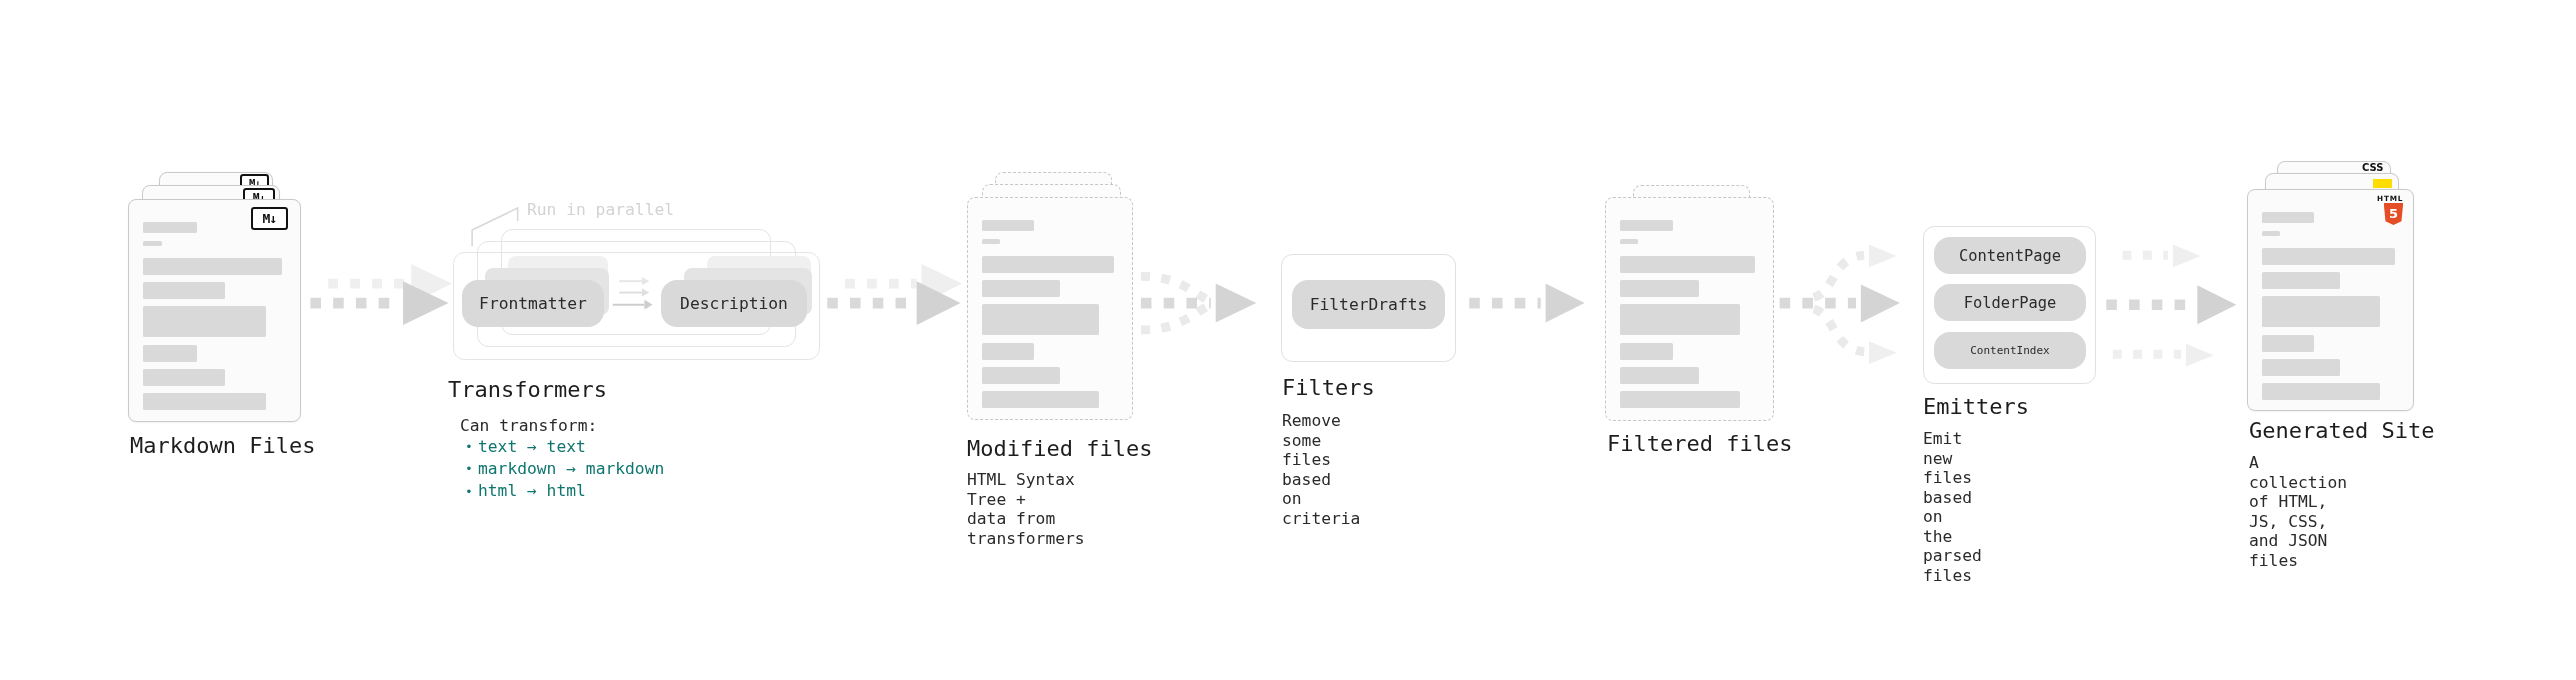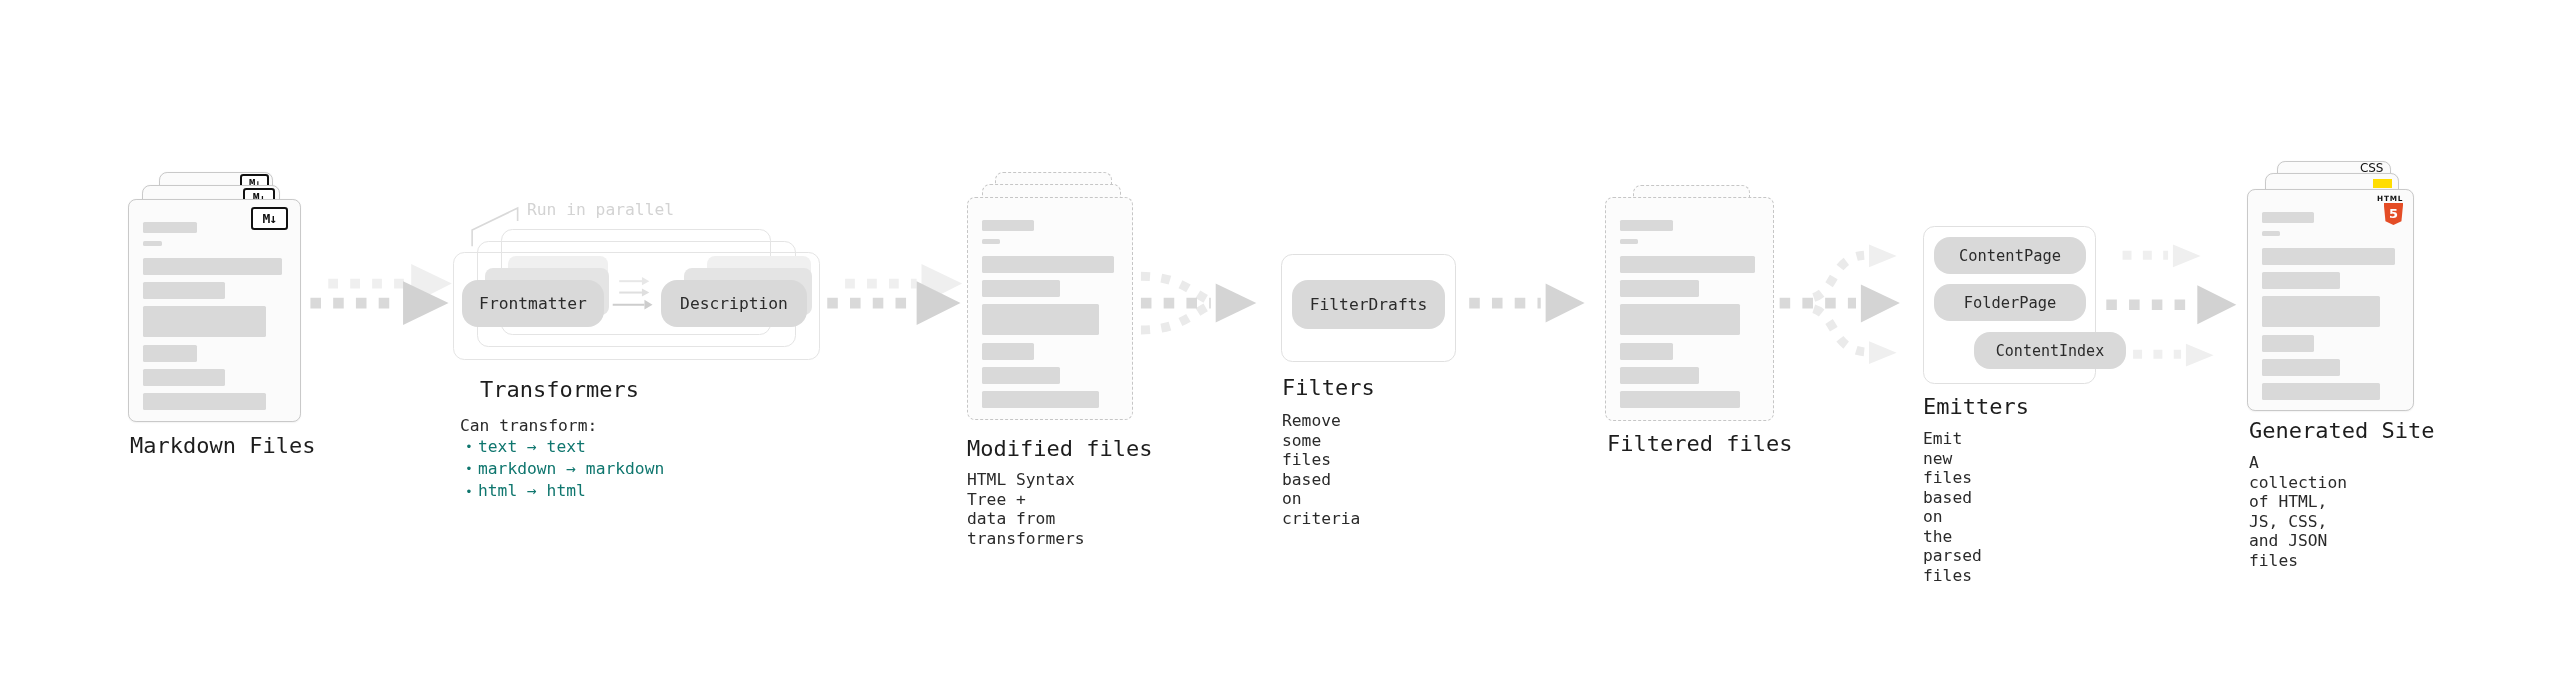--- a/index.html
+++ b/index.html
@@ -36,21 +36,21 @@
   .html5-badge{position:absolute;display:flex;flex-direction:column;align-items:flex-end;}
   .html5-word{font-size:7.3px;font-weight:bold;color:#111;letter-spacing:0.8px;line-height:7.3px;margin-bottom:0.8px;font-family:"DejaVu Sans","Liberation Sans",sans-serif;}
   .html5-shield{
     width:19.5px;height:22px;background:var(--html5_orange,#e44d26);
     clip-path:polygon(0 0,100% 0,91% 83%,50% 100%,9% 83%);
     display:flex;align-items:center;justify-content:center;
     color:#fff;font-weight:bold;font-size:13px;font-family:"DejaVu Sans","Liberation Sans",sans-serif;
   }
   .js-badge{position:absolute;background:var(--js_yellow,#ffdd00);width:19.5px;height:9px;}
   .css-badge{position:absolute;display:flex;flex-direction:column;align-items:center;}
-  .css-word{font-size:12px;line-height:6.5px;font-weight:normal;color:#111;font-family:"DejaVu Sans","Liberation Sans",sans-serif;}
+  .css-word{font-size:10px;line-height:6.5px;font-weight:bold;color:#111;font-family:"DejaVu Sans","Liberation Sans",sans-serif;}
   .css-bar{width:16.3px;height:2.4px;background:var(--css_blue,#2965f1);margin-top:0.8px;}
 
   
   .frame{position:absolute;border:1.6px solid #e4e4e4;border-radius:11.4px;background:transparent;}
   .gbox{
     position:absolute;background:var(--box_gray,#d9d9d9);border-radius:16px;
     display:flex;align-items:center;justify-content:center;
     font-size:16.3px;color:#2b2b2b;white-space:nowrap;
   }
   .gbox-shadow1{position:absolute;background:#e4e4e4;border-radius:8.1px;}
@@ -173,21 +173,21 @@
     <div class="gbox" style="left:462px;top:280px;width:142px;height:47px;">
         <span>Frontmatter</span>
       </div>
 
     <div class="gbox-shadow2" style="left:707px;top:256px;width:104px;height:47px;"></div>
     <div class="gbox-shadow1" style="left:684px;top:268px;width:128px;height:47px;"></div>
     <div class="gbox" style="left:661px;top:280px;width:146px;height:47px;">
         <span>Description</span>
       </div>
 
-    <div class="title" style="left:480px;top:377px;">Transformers</div>
+    <div class="title" style="left:448px;top:377px;">Transformers</div>
     <div class="subtitle" style="left:460px;top:416px;">Can transform:</div>
     <ul class="bullets" style="left:460px;top:436px;">
       <li><span class="bullet">•</span><span>text → text</span></li>
       <li><span class="bullet">•</span><span>markdown → markdown</span></li>
       <li><span class="bullet">•</span><span>html → html</span></li>
     </ul>
   </div>
 
   <div class="stage">
     <div class="doc-card dashed" style="left:995px;top:172px;width:115px;height:49px;"></div>
@@ -237,21 +237,21 @@
   </div>
 
   <div class="stage">
     <div class="frame" style="left:1923px;top:226px;width:171px;height:156px;border-color:#e0e0e0;"></div>
     <div class="gbox" style="left:1934px;top:237px;width:152px;height:37px;font-size:15.4px;">
         <span>ContentPage</span>
       </div>
     <div class="gbox" style="left:1934px;top:284px;width:152px;height:37px;font-size:15.4px;">
         <span>FolderPage</span>
       </div>
-    <div class="gbox" style="left:1934px;top:332px;width:152px;height:37px;font-size:15px;margin-left:40px;">
+    <div class="gbox" style="left:1934px;top:332px;width:152px;height:37px;font-size:11px;">
         <span>ContentIndex</span>
       </div>
     <div class="title" style="left:1923px;top:394px;">Emitters</div>
     <div class="desc" style="left:1923px;top:429px;">Emit new files based on
 the parsed files</div>
   </div>
 
   <div class="stage">
     <div class="doc-card solid" style="left:2277px;top:161px;width:112px;height:49px;">
       <span class="css-badge" style="right:6.5px;top:3.3px;">

